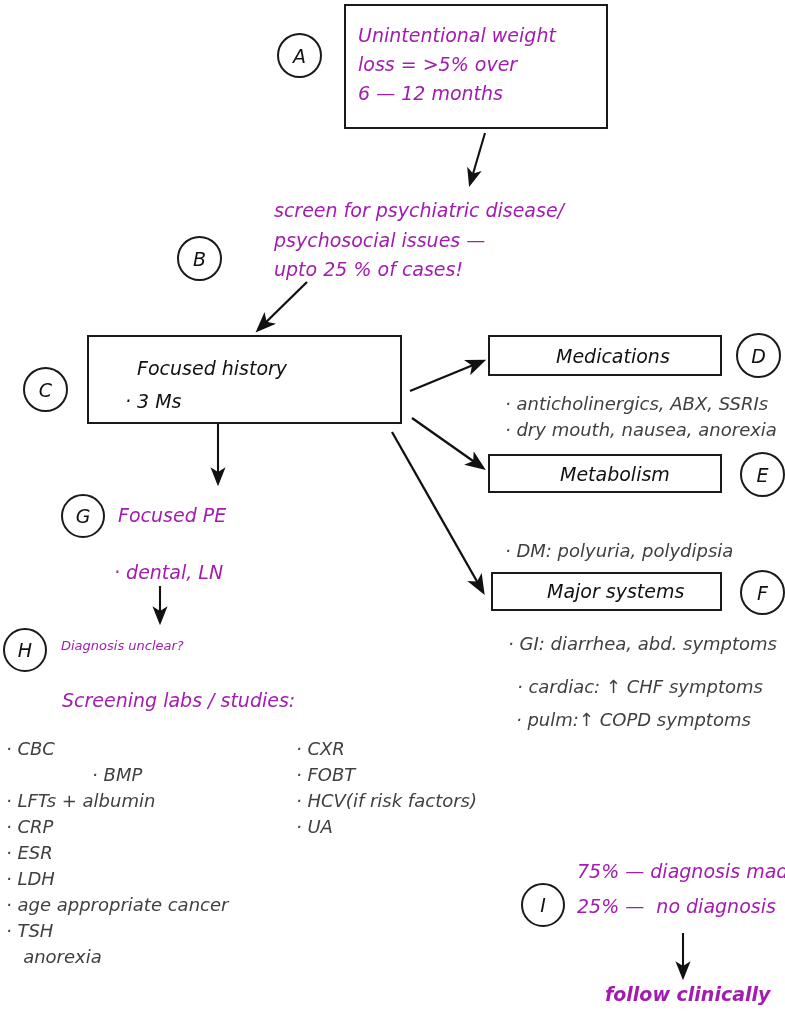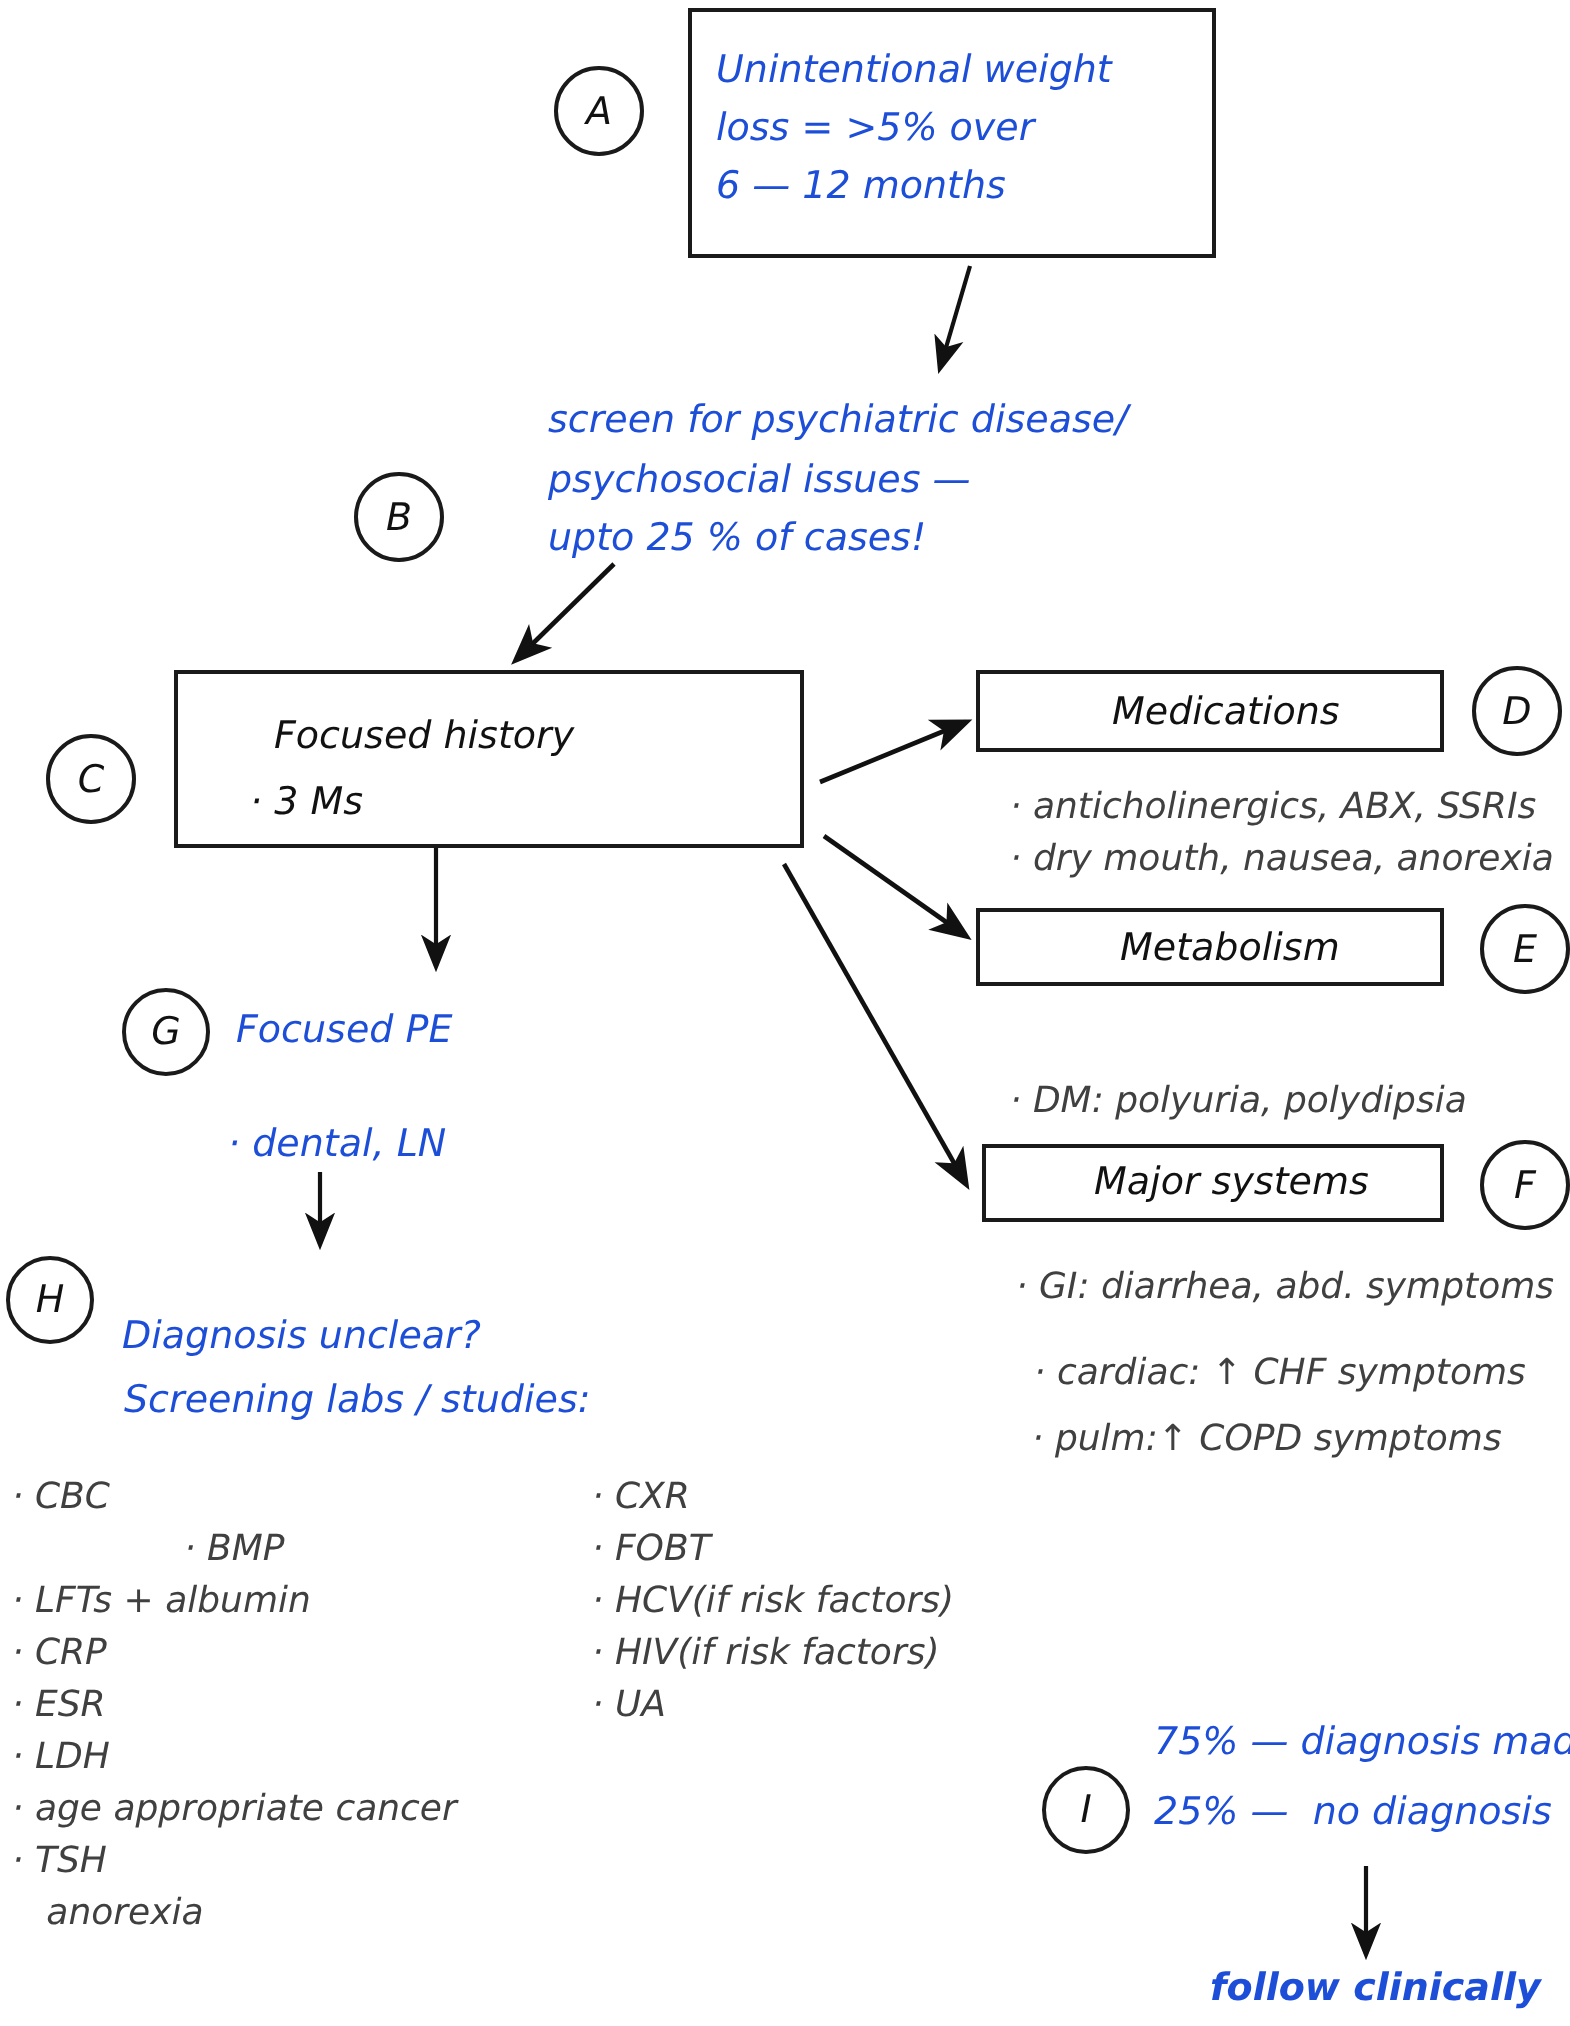--- a/index.html
+++ b/index.html
@@ -33,21 +33,21 @@
     justify-content: center;
     font-family: "DejaVu Sans", sans-serif;
     font-style: italic;
     font-size: 19px;
     color: #111111;
     box-sizing: border-box;
   }
   .txt {
     position: absolute;
     white-space: pre;
-    color: #1d4ed8;
+    color: #a21caf;
     font-family: "DejaVu Sans", sans-serif;
     font-style: italic;
   }
   .svg-layer {
     position: absolute;
     left: 0;
     top: 0;
     width: 785px;
     height: 1013px;
     pointer-events: none;
@@ -143,40 +143,39 @@
 
   <div class="tag-circle" style="left:61px; top:494px; width:44px; height:44px;">
     <span>G</span>
   </div>
   <div class="txt" style="left:118px; top:504px; font-size:19px;">Focused PE</div>
   <div class="txt" style="left:114px; top:561px; font-size:19px;">· dental, LN</div>
 
   <div class="tag-circle" style="left:3px; top:628px; width:44px; height:44px;">
     <span>H</span>
   </div>
-  <div class="txt" style="left:61px; top:638px; font-size:19px;margin-top:19px;">Diagnosis unclear?</div>
+  <div class="txt" style="left:61px; top:638px; font-size:13px;">Diagnosis unclear?</div>
   <div class="txt" style="left:62px; top:689px; font-size:19px;">Screening labs / studies:</div>
 
   <div style="position:absolute; left:6px; top:736px;">
     <div class="list-line" style="font-size:18px; line-height:26px;">· CBC</div>
     <div class="list-line" style="font-size:18px; line-height:26px;text-align:center;">· BMP</div>
     <div class="list-line" style="font-size:18px; line-height:26px;">· LFTs + albumin</div>
     <div class="list-line" style="font-size:18px; line-height:26px;">· CRP</div>
     <div class="list-line" style="font-size:18px; line-height:26px;">· ESR</div>
     <div class="list-line" style="font-size:18px; line-height:26px;">· LDH</div>
     <div class="list-line" style="font-size:18px; line-height:26px;">· age appropriate cancer</div>
     <div class="list-line" style="font-size:18px; line-height:26px;">· TSH</div>
     <div class="list-line" style="font-size:18px; line-height:26px;">   anorexia</div>
   </div>
 
   <div style="position:absolute; left:296px; top:736px;">
     <div class="list-line" style="font-size:18px; line-height:26px;">· CXR</div>
     <div class="list-line" style="font-size:18px; line-height:26px;">· FOBT</div>
     <div class="list-line" style="font-size:18px; line-height:26px;">· HCV(if risk factors)</div>
-    <div class="list-line" style="font-size:18px; line-height:26px;">· HIV(if risk factors)</div>
     <div class="list-line" style="font-size:18px; line-height:26px;">· UA</div>
   </div>
 
   <div class="tag-circle" style="left:521px; top:883px; width:44px; height:44px;">
     <span>I</span>
   </div>
   <div class="txt" style="left:577px; top:860px; font-size:19px;">75% — diagnosis made</div>
   <div class="txt" style="left:577px; top:895px; font-size:19px;">25% —  no diagnosis</div>
   <div class="txt" style="left:605px; top:983px; font-size:19px;font-weight:bold;">follow clinically</div>
 

